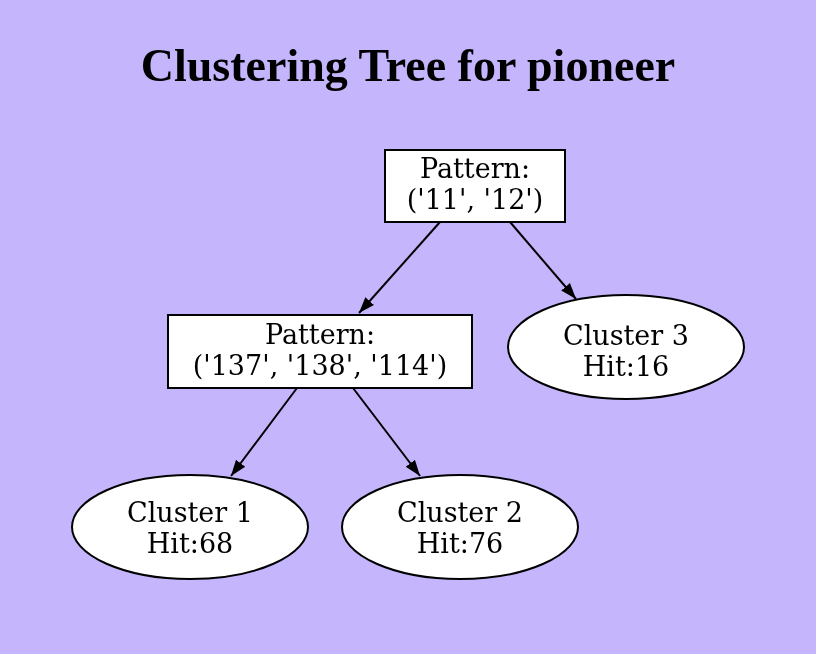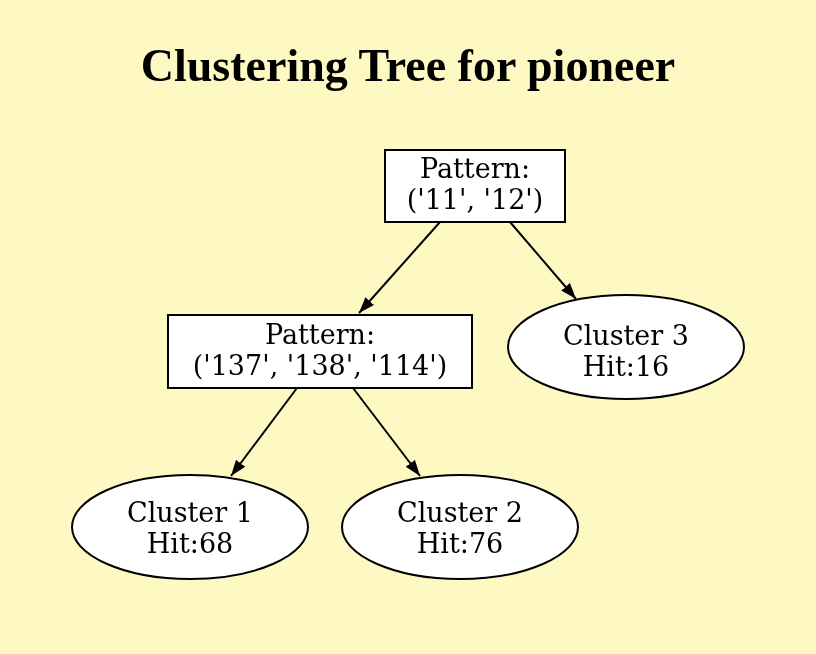--- a/index.html
+++ b/index.html
@@ -5,21 +5,21 @@
   html, body {
     margin: 0;
     padding: 0;
     background: #ffffff;
     font-family: "DejaVu Serif", serif;
   }
   .stage {
     position: relative;
     width: 816px;
     height: 654px;
-    background: #fef9c3;
+    background: #c4b5fd;
     overflow: hidden;
   }
   svg { display: block; }
   .title-text {
     font-family: "Liberation Serif", serif;
     font-weight: bold;
     font-size: 46px;
     fill: #000000;
   }
   .node-shape {

